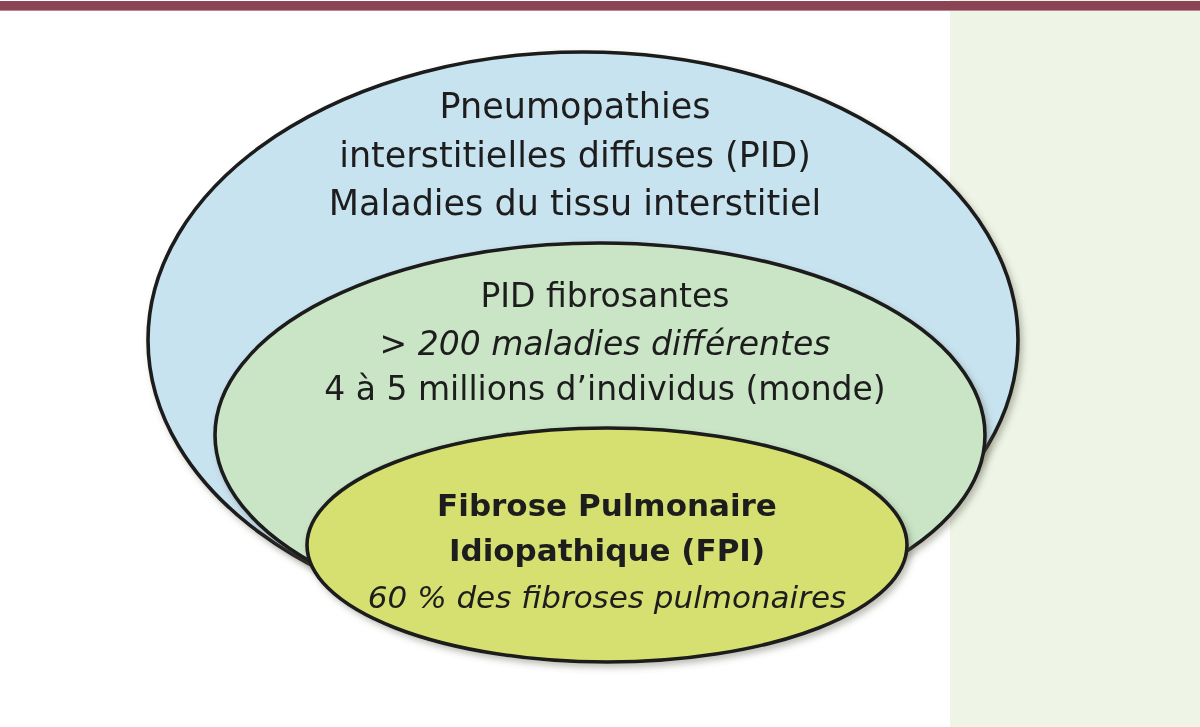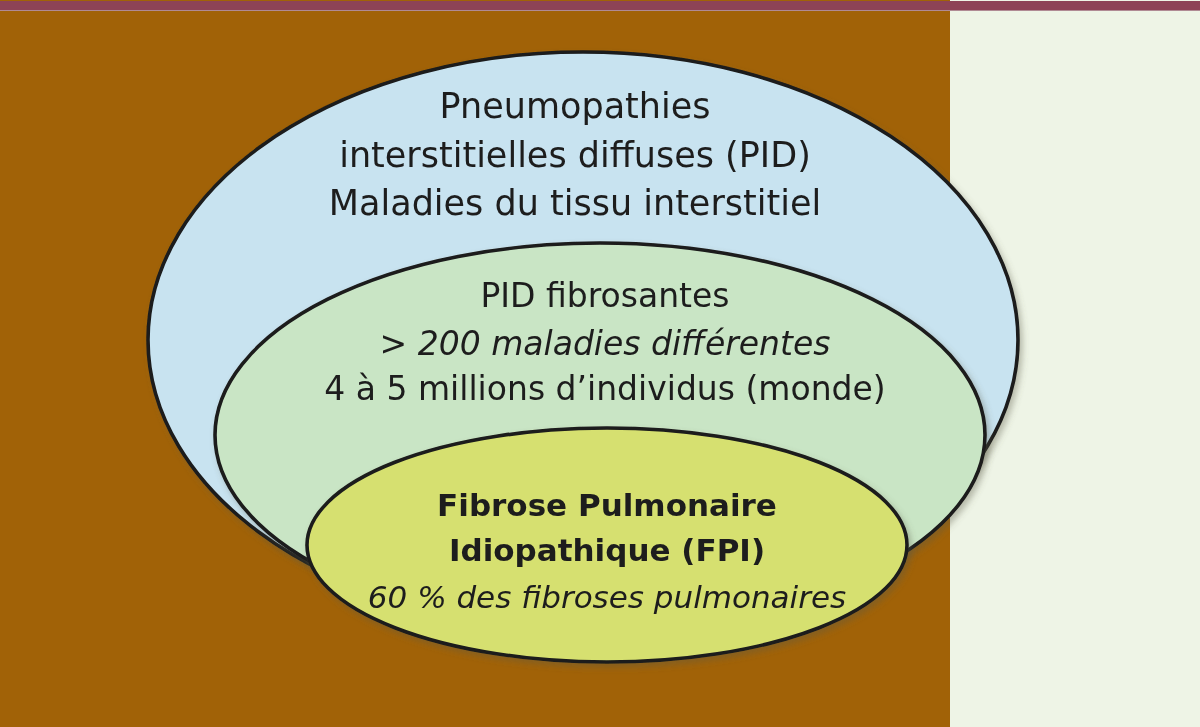--- a/index.html
+++ b/index.html
@@ -11,21 +11,21 @@
     width: 1200px;
     height: 727px;
     overflow: hidden;
     background: #eef4e6;
     font-family: "DejaVu Sans", sans-serif;
   }
   #figure-root {
     position: relative;
     width: 950px;
     height: 727px;
-    background: #a16207;
+    background: #ffffff;
   }
   #top-rule {
     position: absolute;
     left: 0;
     top: 1px;
     width: 1200px;
     height: 9px;
     background: #8d4356;
     border-bottom: 1px solid #b08a94;
   }

